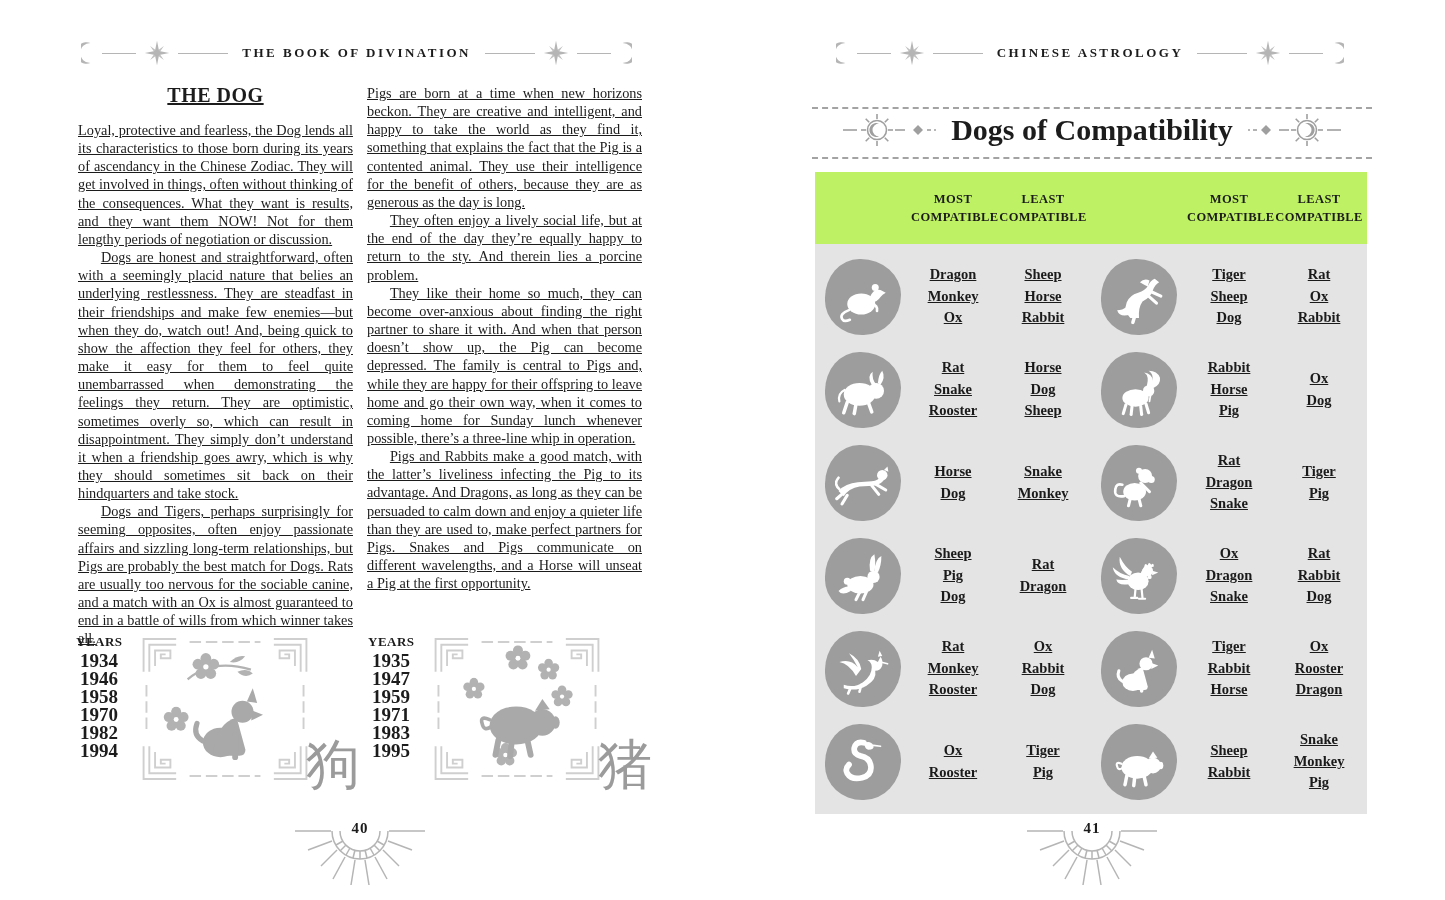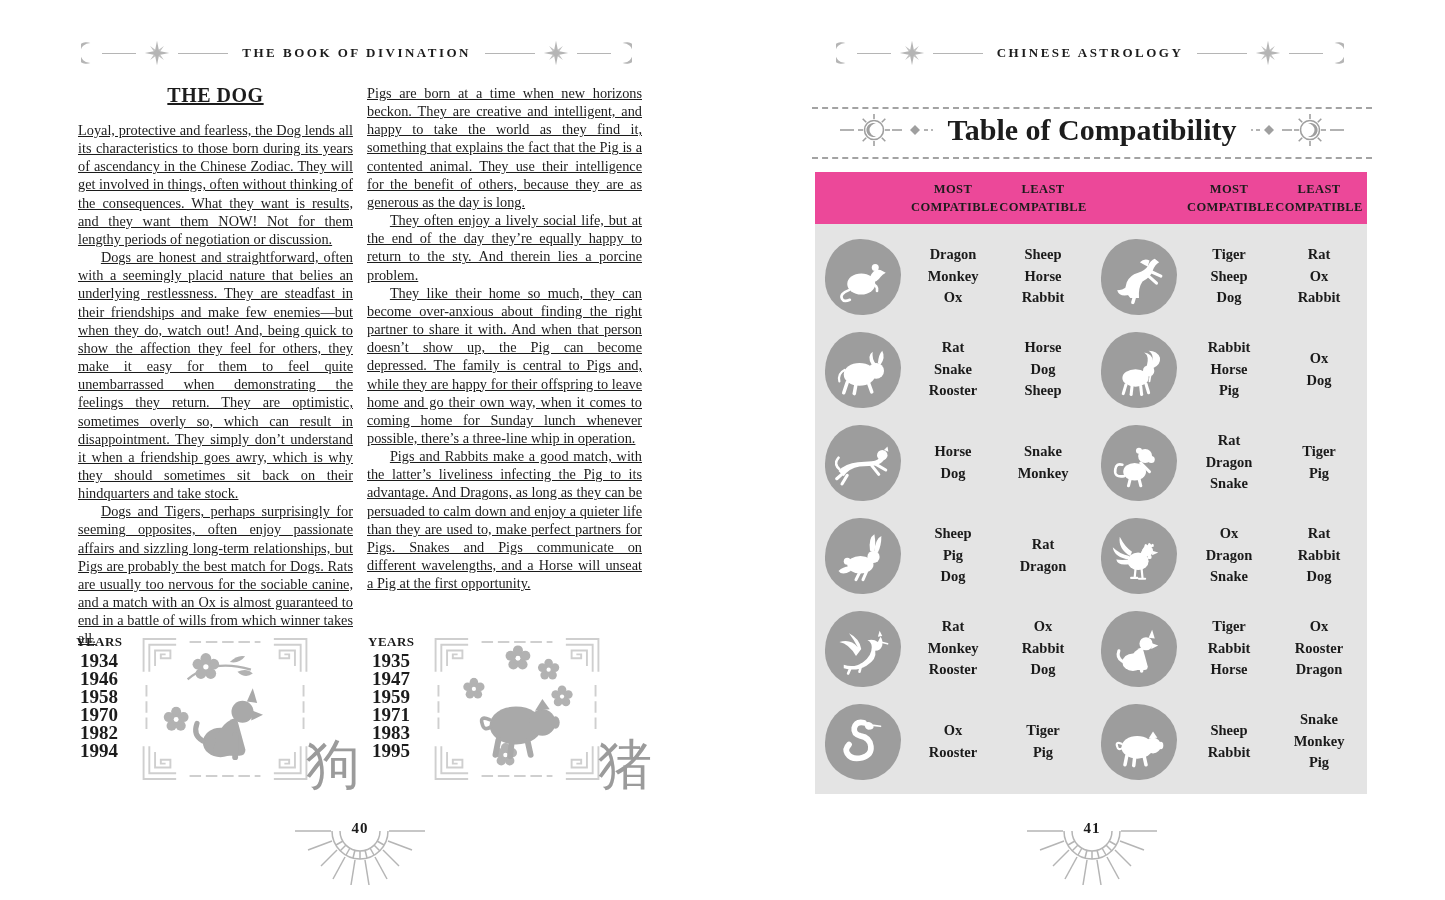--- a/index.html
+++ b/index.html
@@ -37,29 +37,29 @@
   .page-num{font-weight:bold;font-size:15px;letter-spacing:1px;position:relative;z-index:2;}
   .sunrays{display:block;margin:-8px auto 0;color:#b5b5b5;}
   
   .rule-dashed{position:absolute;left:812px;width:560px;height:0;border-top:2px dashed #a3a3a3;}
   .rd-top{top:107px;} .rd-bot{top:157px;}
   .compat-title-row{position:absolute;top:110px;left:812px;width:560px;display:flex;align-items:center;justify-content:center;gap:12px;}
   .compat-title{margin:0;font-size:30px;font-weight:800;letter-spacing:0;white-space:nowrap;}
   .sun-orn{color:#9f9f9f;flex:none;}
   
   .compat-table{position:absolute;left:815px;top:172px;width:552px;}
-  .thead{display:grid;grid-template-columns:96px 84px 96px 96px 84px 96px;background:#ec4899;height:52px;align-items:center;}
+  .thead{display:grid;grid-template-columns:96px 84px 96px 96px 84px 96px;background:#bef264;height:72px;align-items:center;}
   .hcell{font-size:12.5px;font-weight:600;letter-spacing:.4px;text-align:center;line-height:1.45;}
   .hc2{grid-column:2;} .hc3{grid-column:3;} .hc5{grid-column:5;} .hc6{grid-column:6;}
   .tbody{display:grid;grid-template-rows:repeat(6,93px);background:#e4e4e4;padding:6px 0 6px;}
   .trow{display:grid;grid-template-columns:96px 84px 96px 96px 84px 96px;align-items:center;}
   .icon-cell{display:flex;justify-content:center;}
   .zodiac-circle{width:76px;height:76px;background:#9d9d9d;border-radius:46% 54% 50% 50%/52% 48% 54% 46%;display:flex;align-items:center;justify-content:center;}
   .animal{width:56px;height:56px;color:#ffffff;}
-  .list{text-align:center;font-size:14.5px;font-weight:600;line-height:1.5;white-space:pre-line;color:#1a1a1a;}
+  .list{text-align:center;font-size:14.5px;font-weight:600;line-height:1.5;white-space:pre-line;color:#1a1a1a;text-decoration:underline;}
 </style>
 </head>
 <body>
 
 <svg width="0" height="0" style="position:absolute" aria-hidden="true">
   <defs>
     <symbol id="sym-rat" viewBox="0 0 64 64">
       <path d="M16 47 Q5 51 8 57 Q10 61 17 58" fill="none" stroke="currentColor" stroke-width="3" stroke-linecap="round"></path>
       <ellipse cx="30" cy="40" rx="16" ry="12" fill="currentColor"></ellipse>
       <path d="M40 32 Q44 22 52 24 L58 27 Q54 29 52 32 Q48 38 42 38 Z" fill="currentColor"></path>
@@ -377,21 +377,21 @@
       <svg class="orn flip" width="13" height="22">
           <use href="#sym-crescent"></use>
         </svg>
     </div>
 
     <div class="rule-dashed rd-top"></div>
     <div class="compat-title-row">
       <svg class="sun-orn" width="96" height="40">
           <use href="#sym-sunmoon"></use>
         </svg>
-      <h1 class="compat-title">Table of Compatibility</h1>
+      <h1 class="compat-title">Dogs of Compatibility</h1>
       <svg class="sun-orn flip" width="96" height="40">
           <use href="#sym-sunmoon"></use>
         </svg>
     </div>
     <div class="rule-dashed rd-bot"></div>
 
     <div class="compat-table">
       <div class="thead">
         <div class="hcell hc2">MOST COMPATIBLE</div>
         <div class="hcell hc3">LEAST COMPATIBLE</div>

